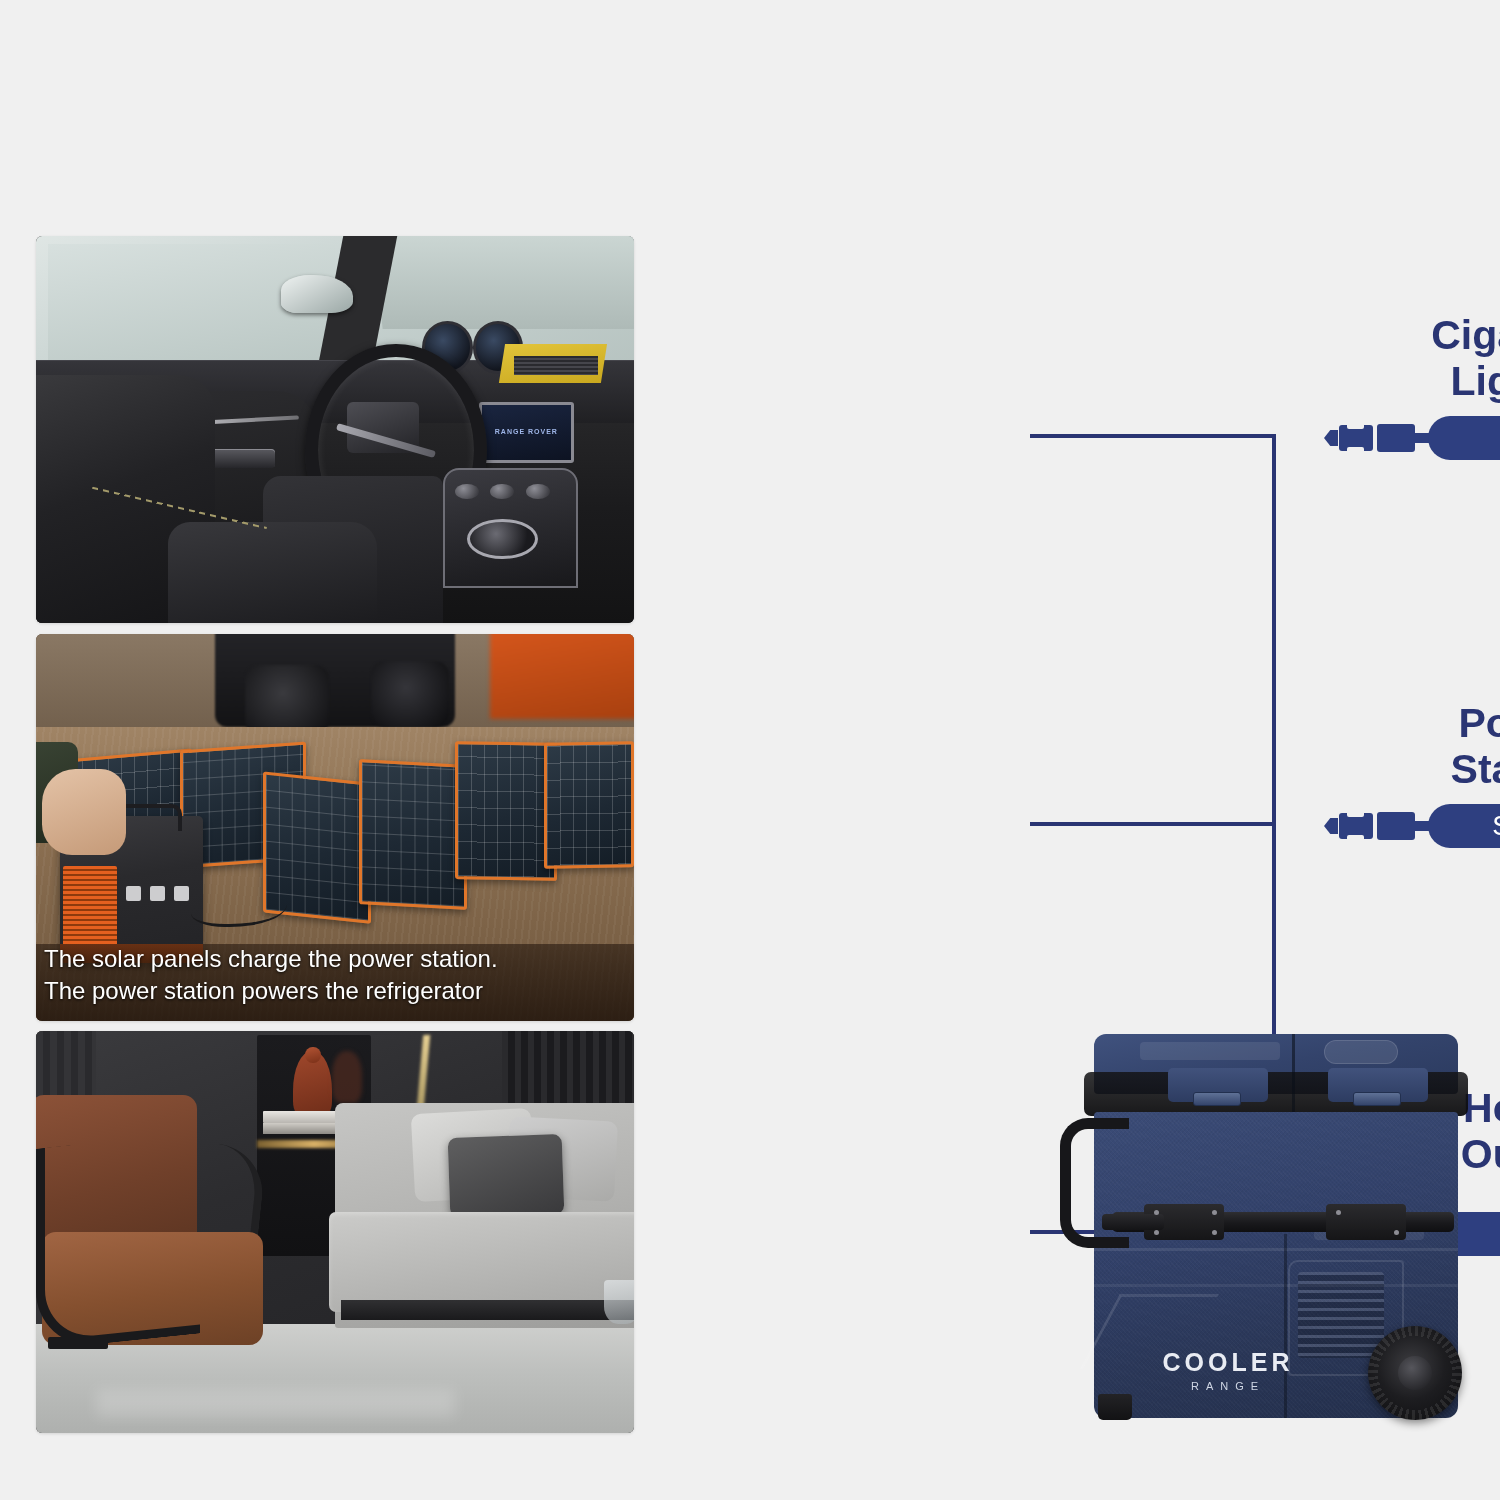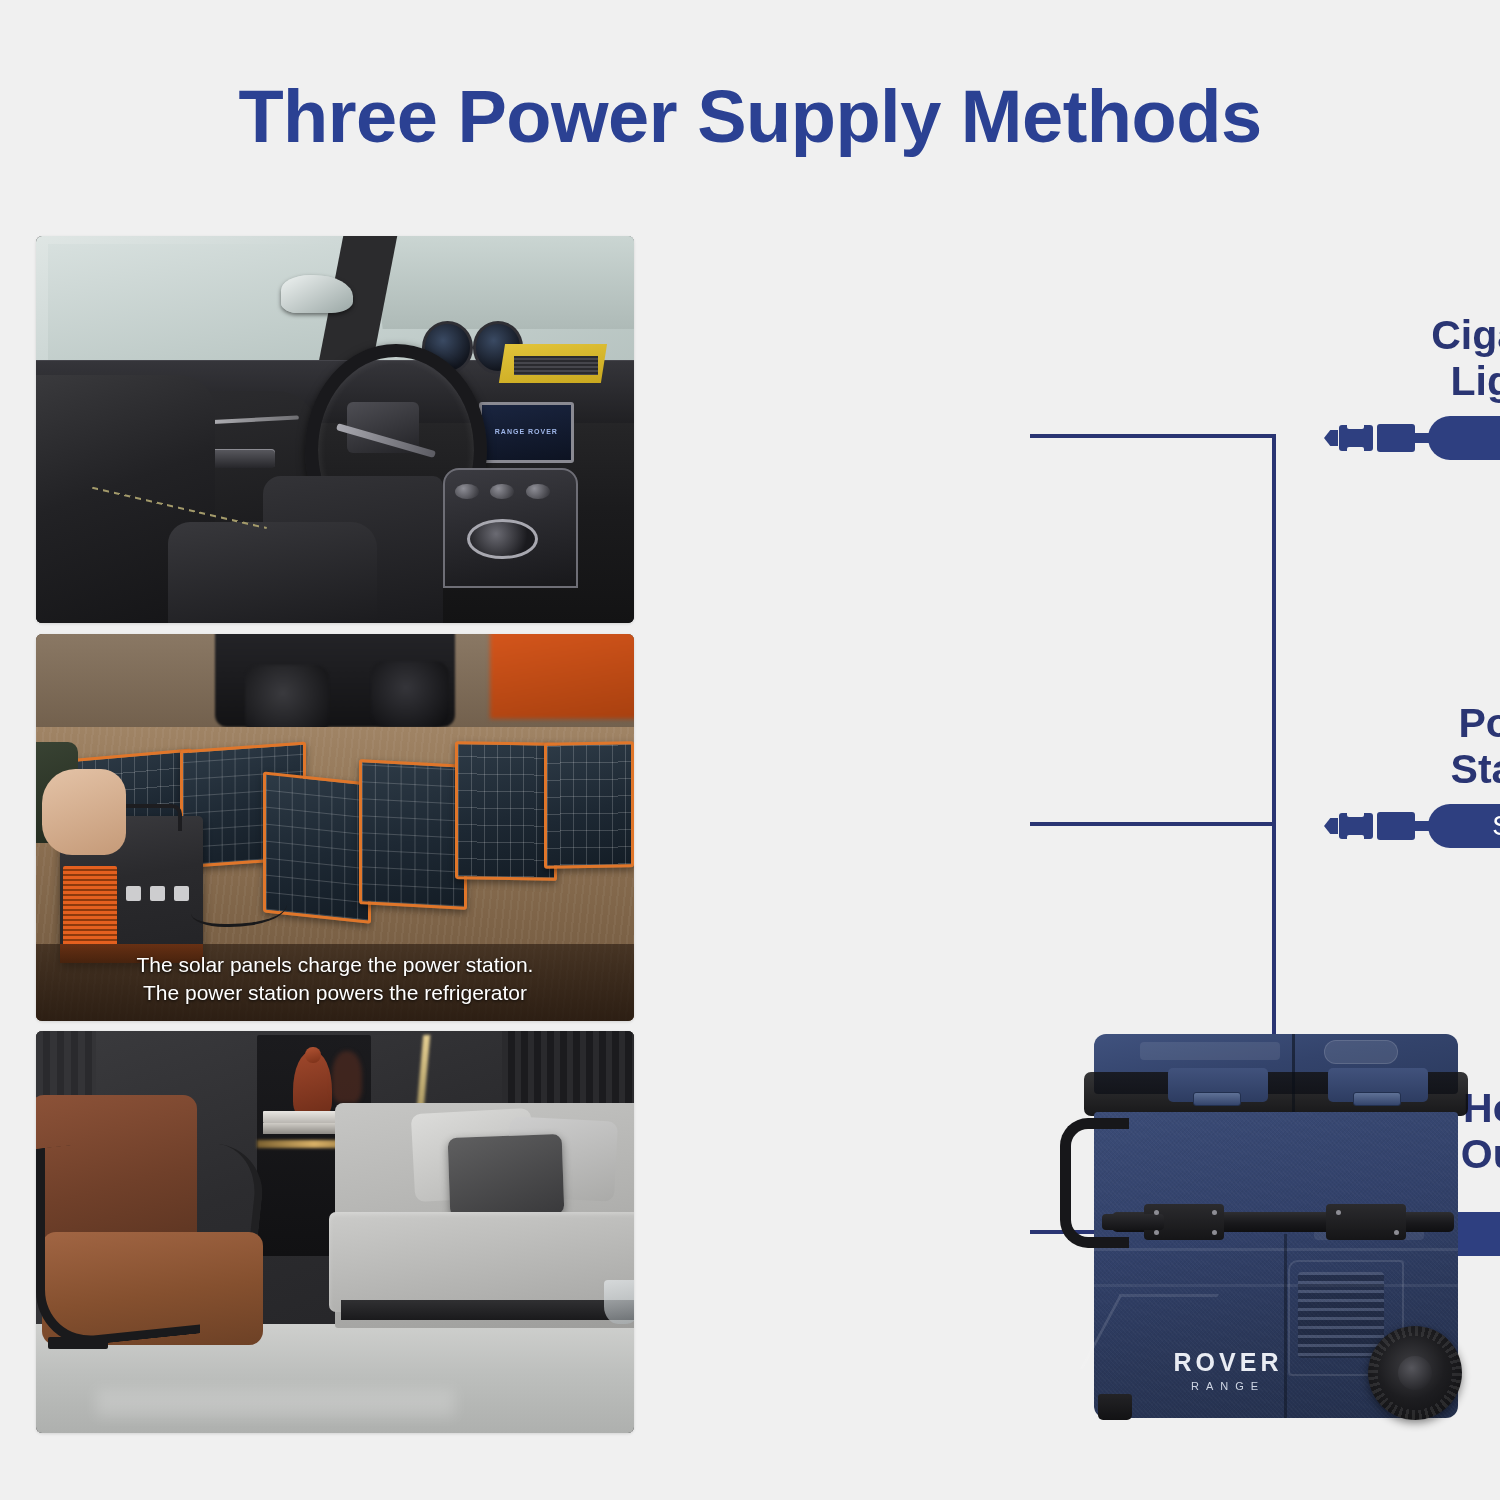--- a/index.html
+++ b/index.html
@@ -276,22 +276,22 @@
     position:absolute; left:26%; top:66%; width:16%; height:9%;
     border-bottom: 3px solid #19191b;
     border-radius: 0 0 60% 35%;
   }
   #sol-caption-bg {
     position:absolute; left:0; bottom:0; width:100%; height:20%;
     background: linear-gradient(180deg, rgba(40,26,16,.62), rgba(30,18,10,.82));
   }
   #sol-caption {
     position:absolute; left:0; bottom:3.5%; width:100%;
-    text-align:center; color:#ffffff;
-    font-size:21px; line-height:1.35;
+    color:#ffffff;
+    font-size:24px; line-height:1.35;
     text-shadow: 0 1px 3px rgba(0,0,0,.9);
     padding: 0 8px; box-sizing:border-box;
     white-space: pre-line;
   }
 
   
   #lv-wall {
     position:absolute; left:0; top:0; width:100%; height:76%;
     background: linear-gradient(160deg,#3b3b3e 0%, #2c2c2f 45%, #232326 100%);
   }
@@ -655,21 +655,20 @@
   }
   #cl-brand-sub {
     color:#cfd6e4; font-size:11px; letter-spacing:7px; margin-top:3px;
   }
 </style>
 </head>
 <body>
 
 <div id="page">
 
-  <div id="title">Three Power Supply Methods</div>
 
   <div class="photo" id="photo-car">
     <div class="ph-inner">
       <div id="car-sky"></div>
       <div id="car-window-left"></div>
       <div id="car-windshield"></div>
       <div id="car-pillar"></div>
       <div id="car-mirror"></div>
       <div id="car-dash"></div>
       <div id="car-dash-top"></div>
@@ -836,18 +835,18 @@
     <div class="cl-screw" id="cl-sc2"></div>
     <div class="cl-screw" id="cl-sc3"></div>
     <div class="cl-screw" id="cl-sc4"></div>
     <div class="cl-screw" id="cl-sc5"></div>
     <div class="cl-screw" id="cl-sc6"></div>
     <div id="cl-wheel"></div>
     <div id="cl-wheel-tread"></div>
     <div id="cl-wheel-hub"></div>
     <div id="cl-foot"></div>
     <div id="cl-brand">
-      <div id="cl-brand-main">ROVER</div>
+      <div id="cl-brand-main">COOLER</div>
       <div id="cl-brand-sub">RANGE</div>
     </div>
   </div>
 
 </div>
 
 </body></html>

